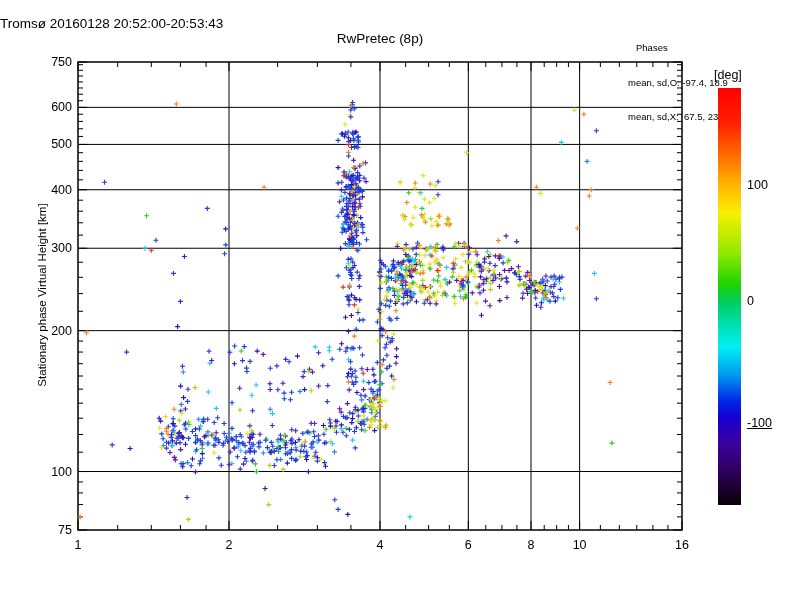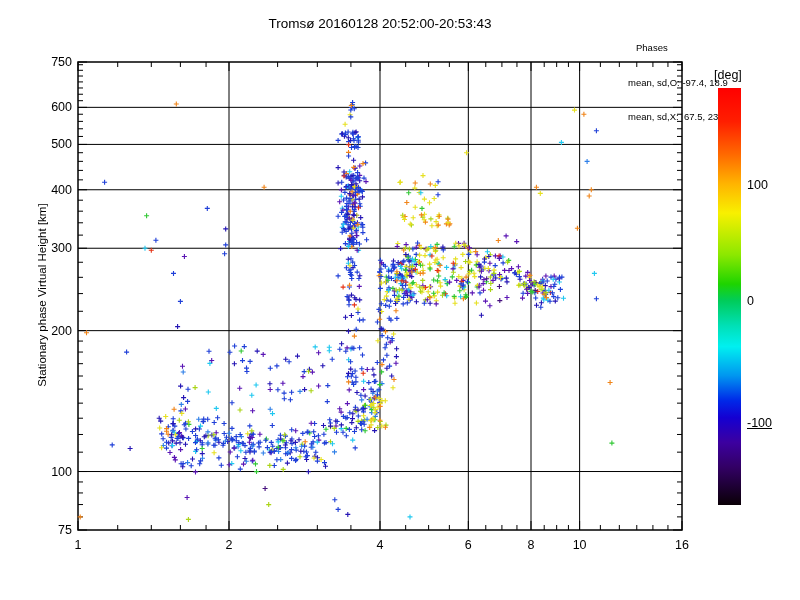--- a/index.html
+++ b/index.html
@@ -1,19 +1,19 @@
 <!DOCTYPE html>
 <html><head>
 <meta charset="utf-8">
 <style>
   html,body{margin:0;padding:0;background:#fff;}
   .fig{position:relative;width:800px;height:600px;background:#ffffff;overflow:hidden;
        font-family:"Liberation Sans",sans-serif;color:#000;}
   #plot{position:absolute;left:0;top:0;}
-  .t1{position:absolute;left:0;top:16px;width:760px;text-align:center;font-size:13.5px;}
+  .t1{position:absolute;left:0;top:16px;width:760px;font-size:13.5px;}
   .t2{position:absolute;left:0;top:31px;width:760px;text-align:center;font-size:13.5px;}
   .stats{position:absolute;left:628px;top:19px;font-size:9.5px;line-height:11.5px;white-space:pre;}
   .sh{margin-left:8px;}
   .ylab{position:absolute;left:42px;top:295px;transform:translate(-50%,-50%) rotate(-90deg);
         font-size:11.5px;white-space:nowrap;}
   .xlab{position:absolute;left:280px;top:553px;width:200px;text-align:center;font-size:11.5px;}
   .cblab{position:absolute;left:714px;top:68px;font-size:12.5px;}
   .cbbar{position:absolute;left:718px;top:88px;width:23px;height:417px;}
   .cbt{position:absolute;font-size:12.5px;}
 </style>
@@ -1489,20 +1489,21 @@
         <path stroke="#f08418" d="M588.8 189.8h5M591.3 187.3v5"></path>
         <path stroke="#f08418" d="M586.7 196.0h5M589.2 193.5v5"></path>
         <path stroke="#f08418" d="M574.9 228.2h5M577.4 225.7v5"></path>
         <path stroke="#20c8f0" d="M591.9 273.4h5M594.4 270.9v5"></path>
         <path stroke="#1f3fd8" d="M593.9 298.7h5M596.4 296.2v5"></path>
         <path stroke="#f08418" d="M607.6 382.5h5M610.1 380v5"></path>
         <path stroke="#30c833" d="M609.4 443.1h5M611.9 440.6v5"></path>
       </g>
     </svg>
   <div class="t1">Tromsø 20160128 20:52:00-20:53:43</div>
+  <div class="t2">RwPretec (8p)</div>
   <div class="stats">
     <div class="sh">Phases</div>
     <div class="sl">mean, sd,O: -97.4, 18.9</div>
     <div class="sl">mean, sd,X:  67.5, 23.3</div>
   </div>
   <div class="ylab">Stationary phase Virtual Height [km]</div>
   <div class="cblab">[deg]</div>
   <div class="cbbar" id="cbbar" style="background: linear-gradient(rgb(255, 0, 0) 0%, rgb(255, 30, 0) 8%, rgb(255, 106, 0) 16%, rgb(255, 180, 0) 23%, rgb(248, 240, 0) 30%, rgb(140, 232, 0) 40%, rgb(30, 212, 0) 47%, rgb(0, 204, 90) 51%, rgb(0, 224, 182) 57%, rgb(0, 240, 240) 62%, rgb(0, 150, 240) 69%, rgb(0, 40, 232) 75%, rgb(20, 0, 210) 79%, rgb(60, 0, 160) 85%, rgb(50, 0, 100) 91%, rgb(10, 0, 6) 100%);"></div>
   <div id="cbticks">
       <div class="cbt" style="left: 747px; top: 178.161px;">100</div>

